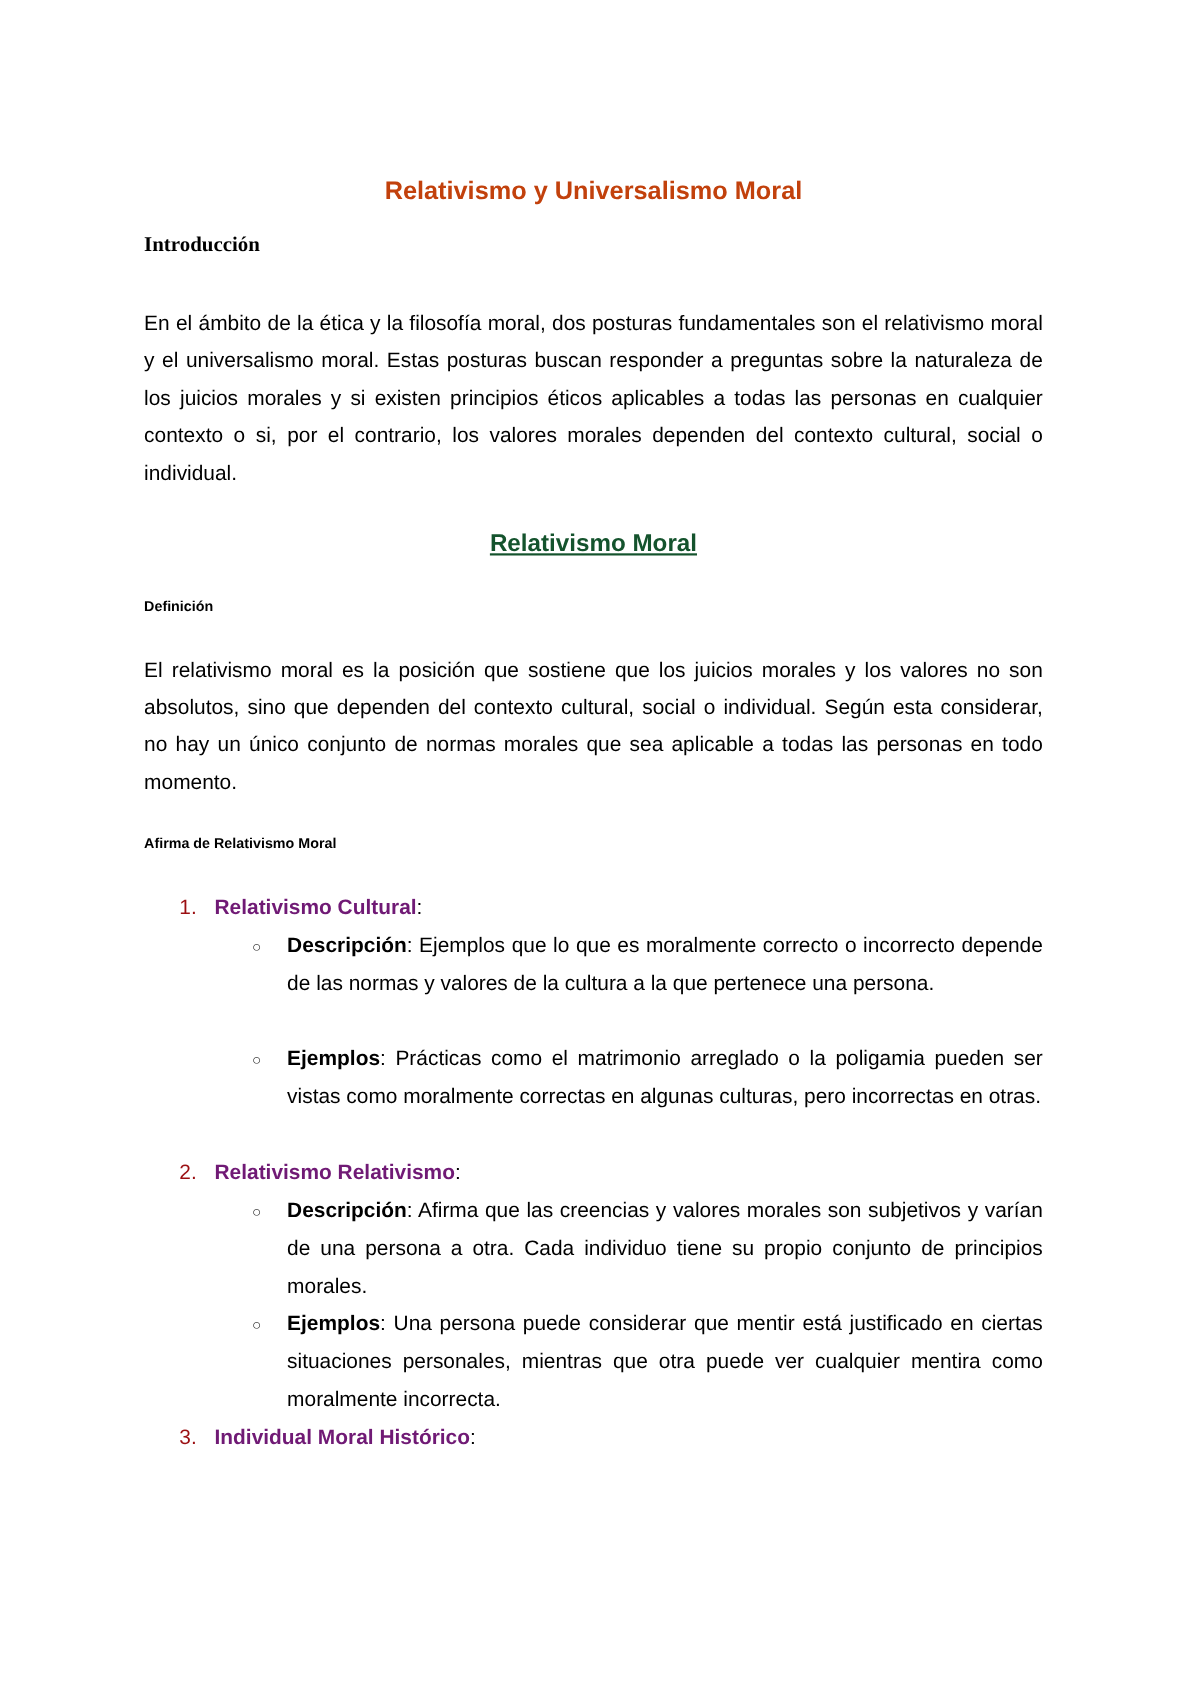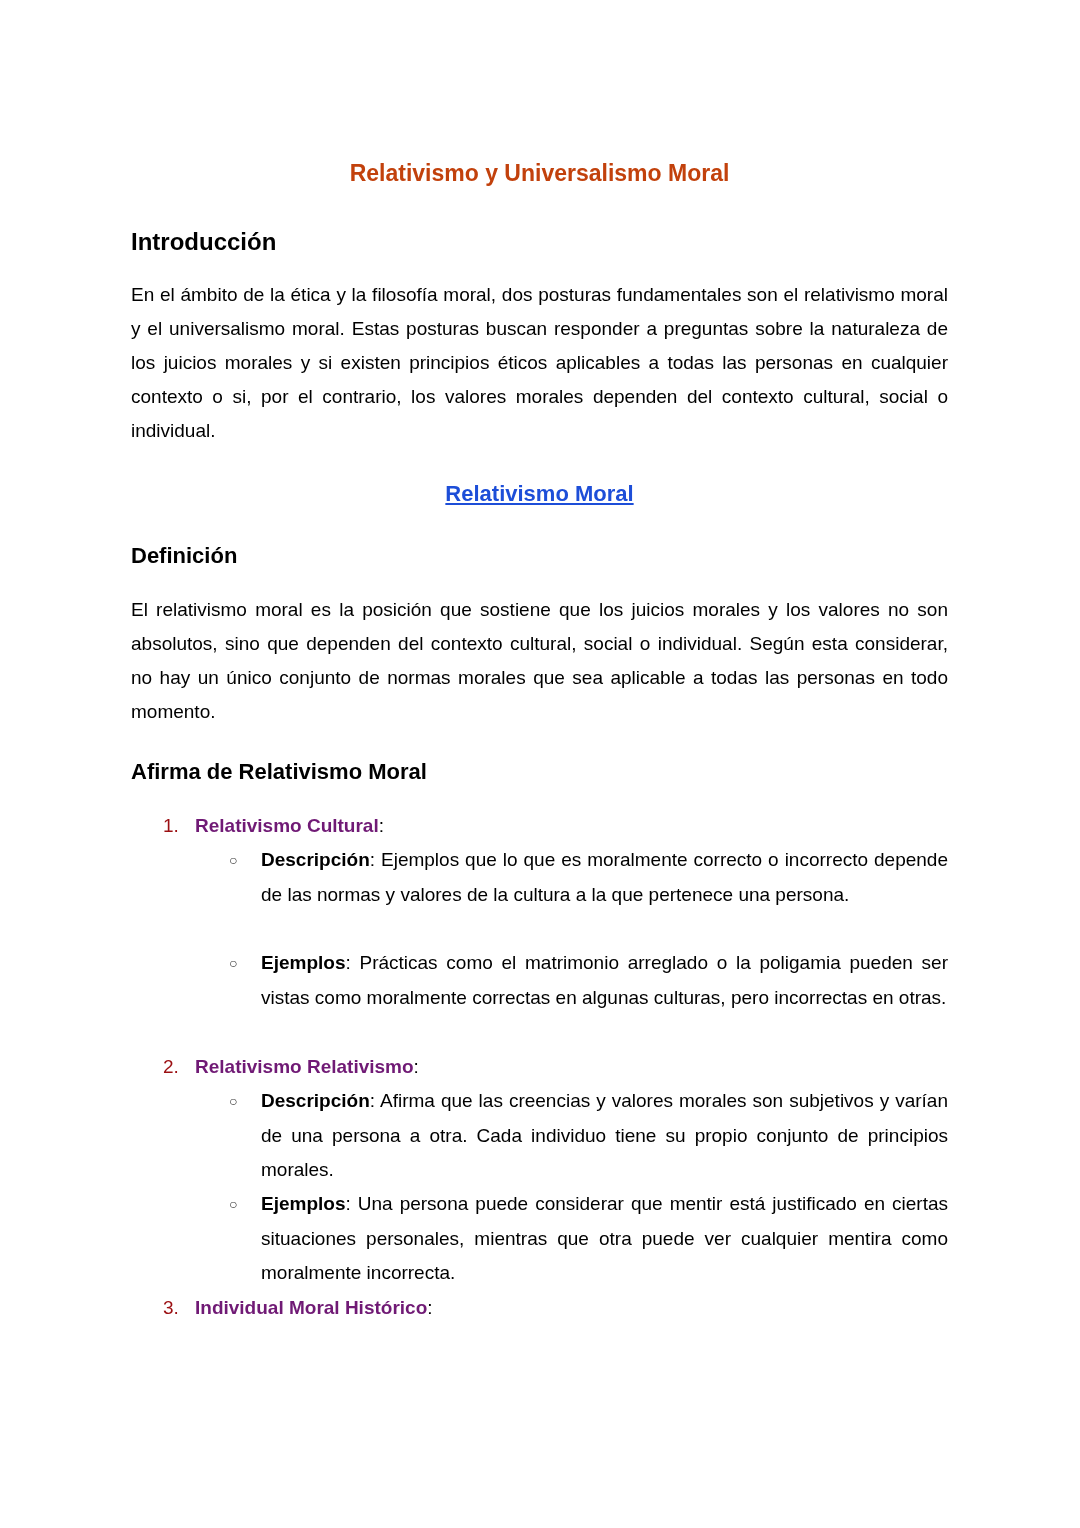--- a/index.html
+++ b/index.html
@@ -1,22 +1,22 @@
 <!DOCTYPE html>
 <html><head>
 <meta charset="utf-8">
 <style>
   html,body{margin:0;padding:0;background:#fff;}
   body{width:1080px;height:1528px;position:relative;font-family:"Liberation Sans",sans-serif;color:#000;overflow:hidden;}
   .page{position:absolute;left:131px;top:0;width:817px;}
   .title{position:absolute;left:0;top:160px;width:817px;text-align:center;font-size:23px;font-weight:bold;color:#c2410c;}
-  .h-intro{position:absolute;top:228px;left:0;font-size:24px;font-weight:bold;}
+  .h-intro{position:absolute;top:212px;left:0;font-size:19px;font-weight:bold;font-family:Liberation Serif, serif;}
   .para{position:absolute;left:0;width:817px;font-size:19px;line-height:34px;text-align:justify;text-align-last:left;}
-  .sub{position:absolute;left:0;top:481px;width:817px;text-align:center;font-size:22px;font-weight:bold;color:#1d4ed8;text-decoration:underline;}
-  .h{position:absolute;left:0;font-size:22px;font-weight:bold;}
+  .sub{position:absolute;left:0;top:481px;width:817px;text-align:center;font-size:22px;font-weight:bold;color:#14532d;text-decoration:underline;}
+  .h{position:absolute;left:0;font-size:13px;font-weight:bold;}
   .li{position:absolute;left:0;font-size:19px;}
   .li .num{position:absolute;left:32px;color:#9b0f12;}
   .li .lbl{position:absolute;left:64px;white-space:nowrap;}
   .li .lbl b{color:#701a75;}
   .sb{position:absolute;left:98px;width:719px;font-size:19px;line-height:34.5px;}
   .sb .bul{position:absolute;left:0;top:0;font-size:14px;color:#333;}
   .sb .txt{position:absolute;left:32px;width:687px;text-align:justify;text-align-last:left;}
 </style>
 </head>
 <body>

